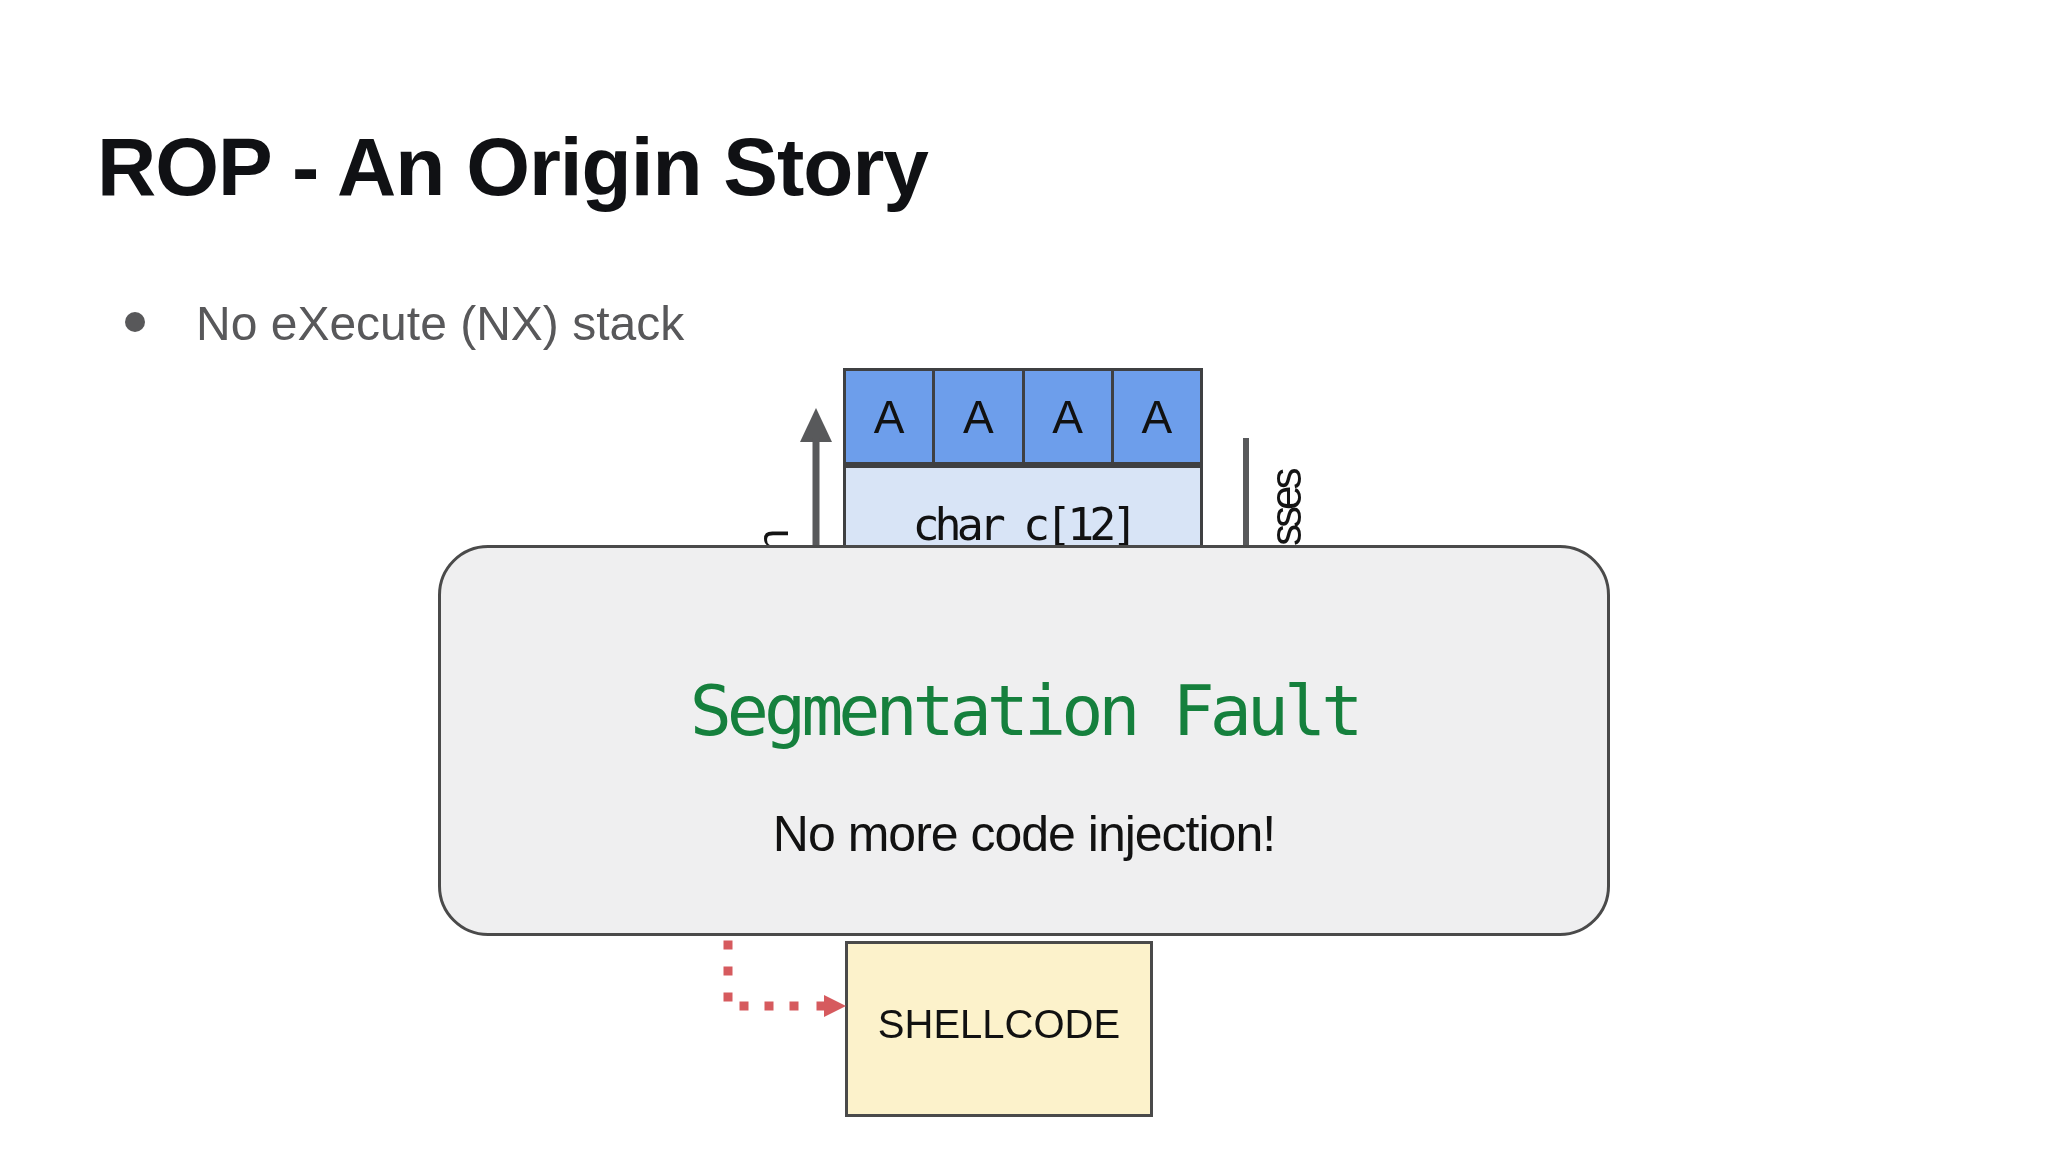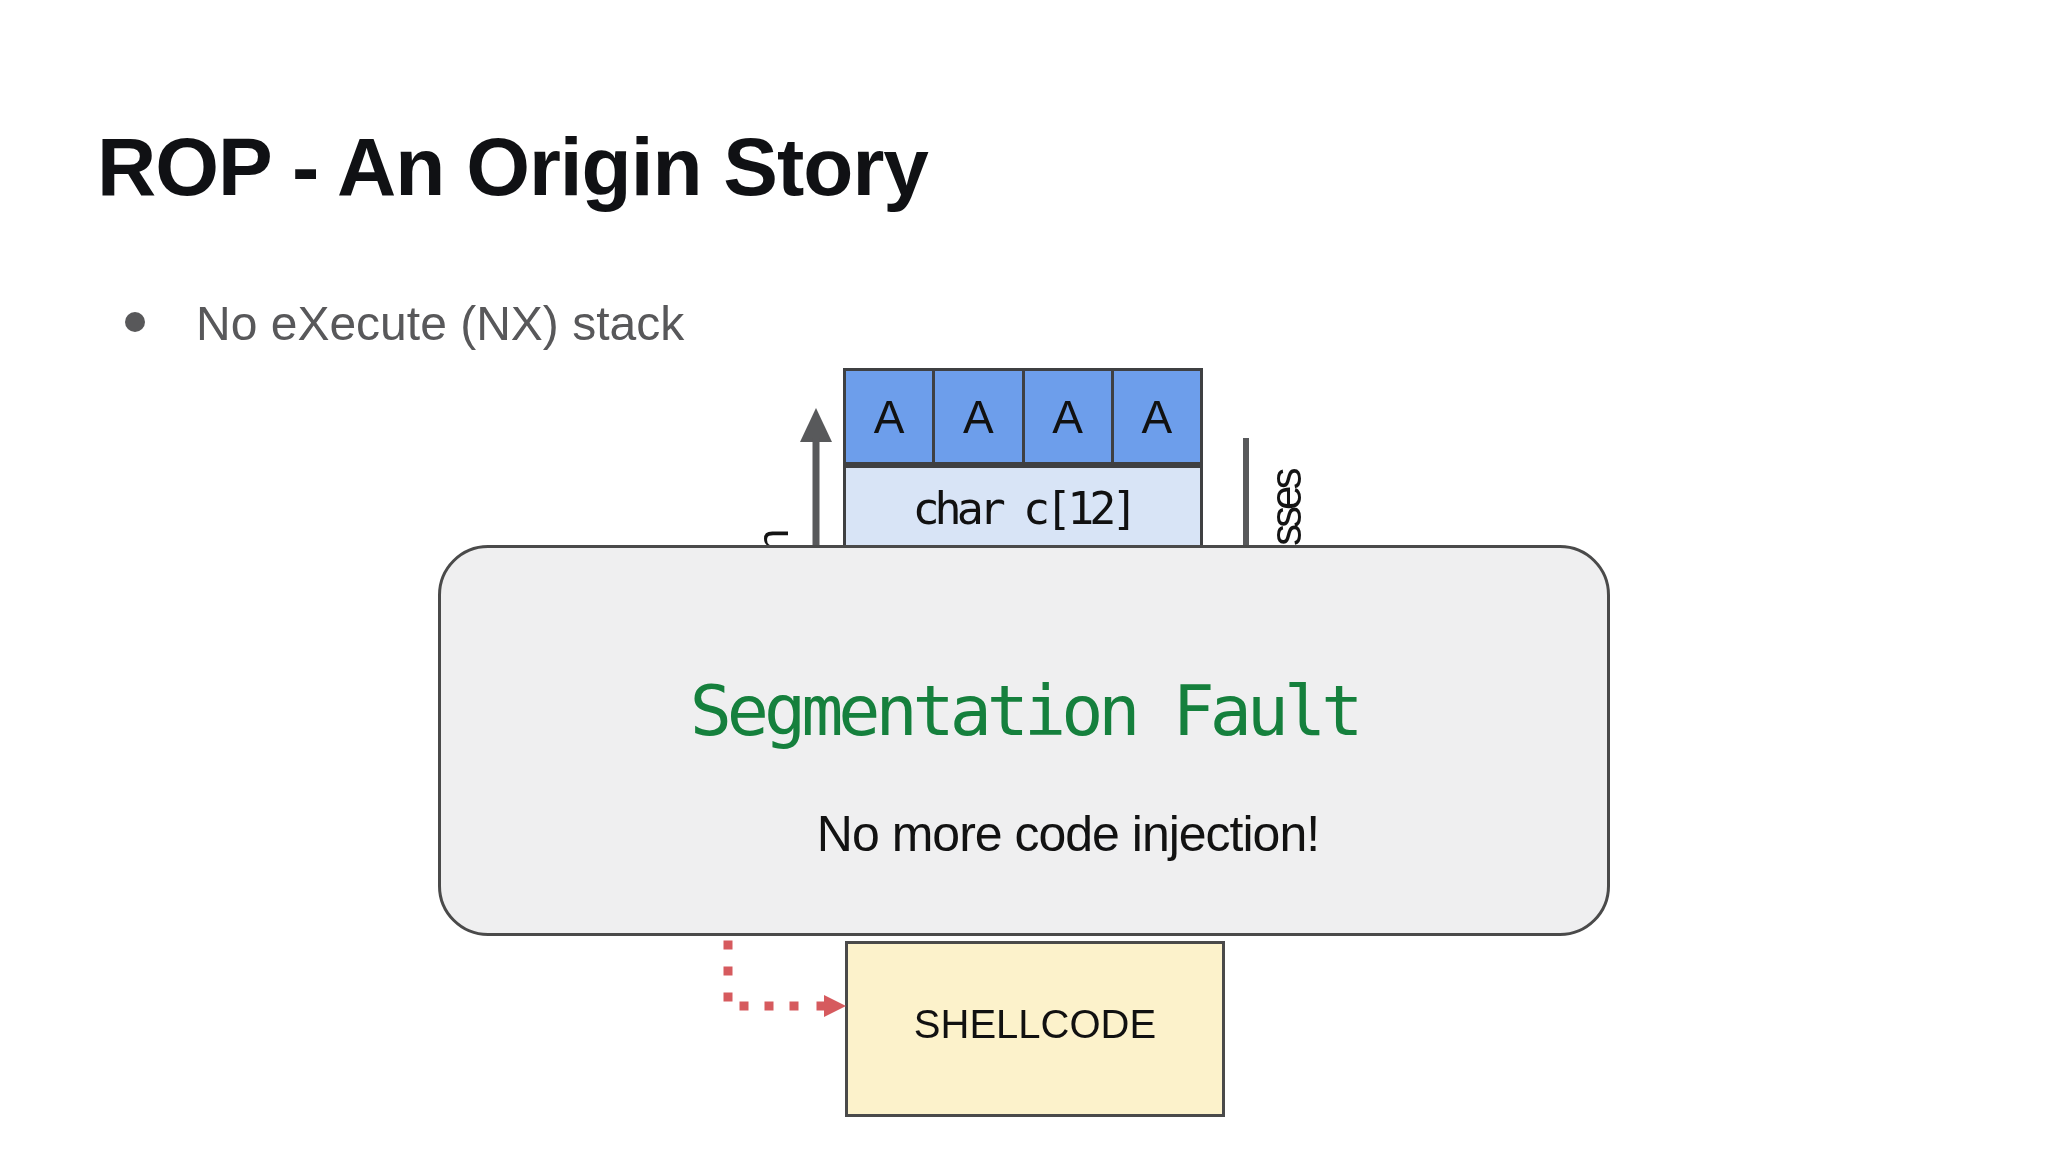--- a/index.html
+++ b/index.html
@@ -60,21 +60,21 @@
   .buffer-cell {
     left: 843px; top: 465px;
     width: 360px; height: 95px;
     border: 3px solid #3f4042;
     box-sizing: border-box;
     background: #d8e4f6;
     z-index: 1;
     display: flex; justify-content: center;
   }
   .buffer-label {
-    margin-top: 14px;
+    margin-top: 30px;
     font-family: "DejaVu Sans Mono", monospace;
     font-size: 45px;
     letter-spacing: -5px;
     color: #111;
   }
 
   
   .up-arrow { left: 796px; top: 408px; z-index: 1; }
 
   
@@ -126,27 +126,26 @@
     z-index: 6;
   }
   .callout-subtitle {
     left: 438px; top: 805px;
     width: 1172px;
     text-align: center;
     font-size: 50px;
     letter-spacing: -1px;
     color: #121212;
     z-index: 6;
-    padding-left: 44px;
   }
 
   
   .shellcode-cell {
     left: 845px; top: 941px;
-    width: 380px; height: 176px;
+    width: 308px; height: 176px;
     background: #fcf2cb;
     border: 3px solid #4a4a4a;
     box-sizing: border-box;
     z-index: 2;
     display: flex; justify-content: center;
   }
   .shellcode-label {
     margin-top: 58px;
     font-size: 40px;
     color: #111;

